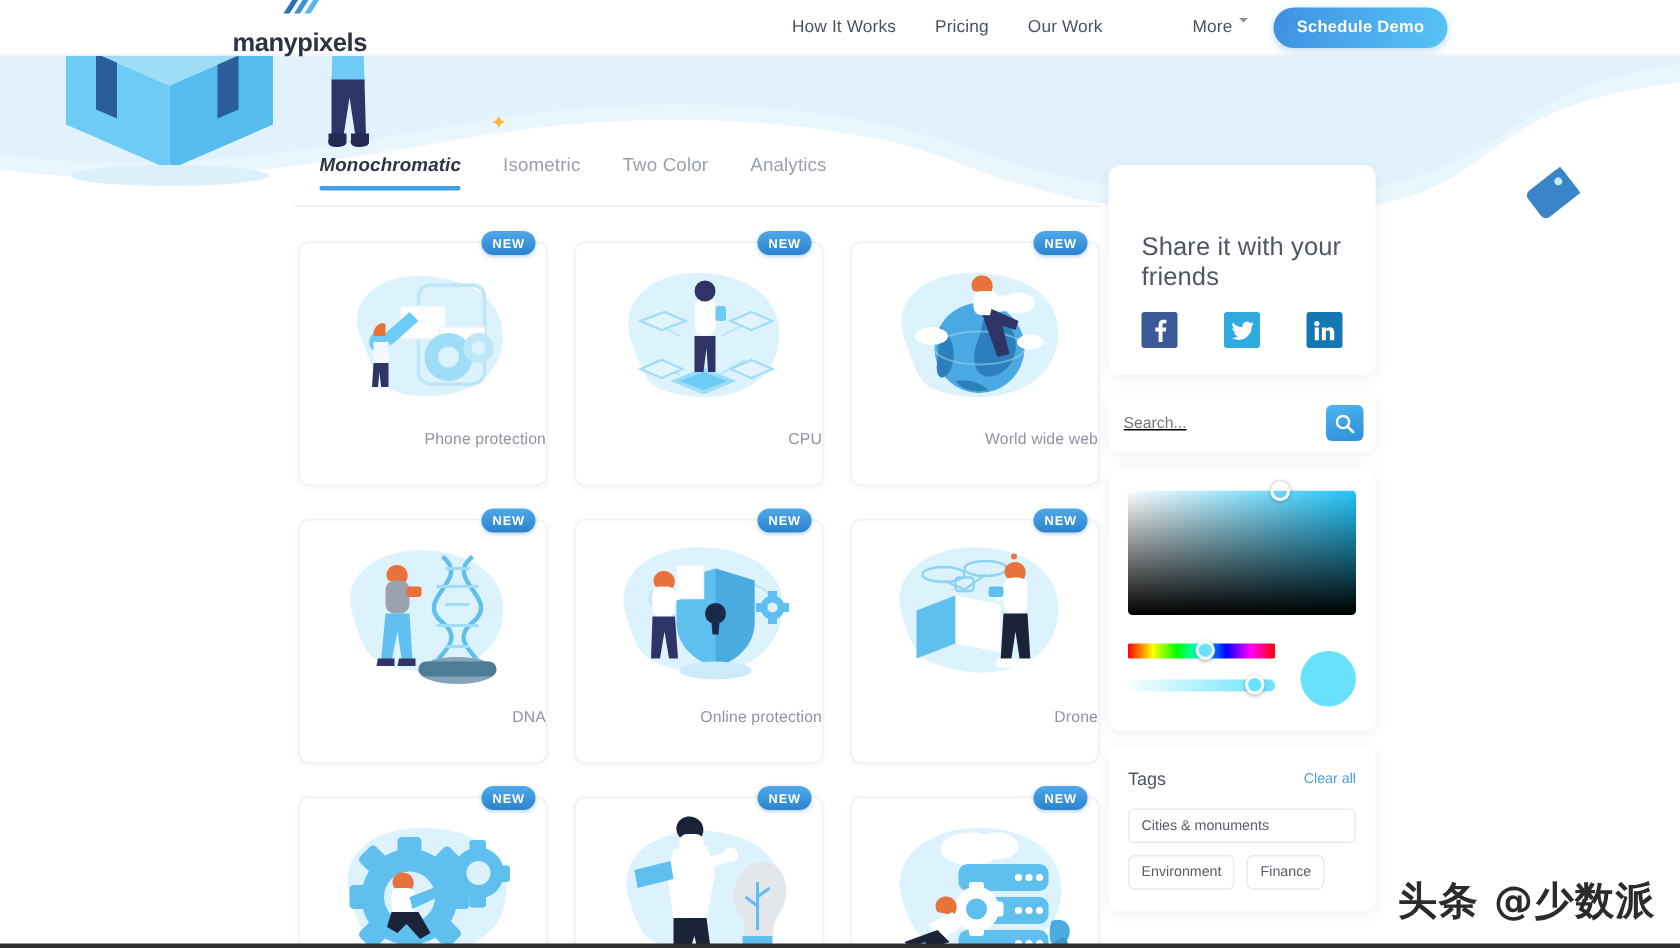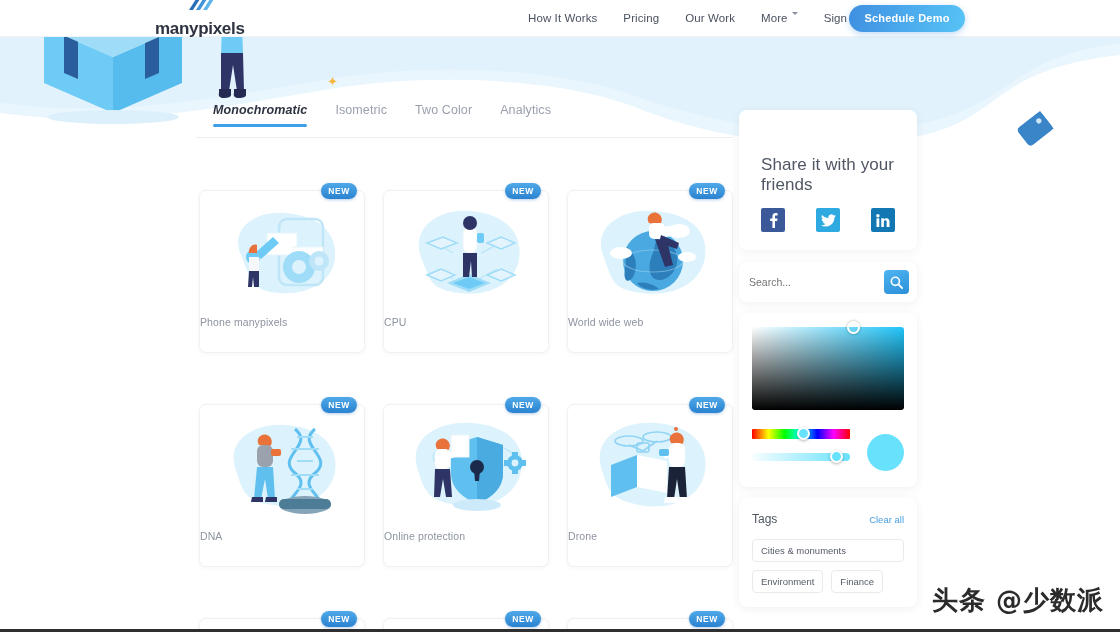--- a/index.html
+++ b/index.html
@@ -24,21 +24,21 @@
   .brand-name {
     font-size: 17px; font-weight: bold; color: #2d3340; letter-spacing: -0.3px;
   }
   .nav-links {
     position:absolute; left:528px; display:flex; align-items:center; gap:26px;
   }
   .nav-link {
     font-size: 11.5px; color: #4a5160; text-decoration: none; white-space: nowrap;
     letter-spacing: 0.1px;
   }
-  .nav-more { display:flex; gap:4px; }
+  .nav-more { display:flex; gap:4px;margin-left:34px; }
   .caret { width:0;height:0;border-left:3px solid transparent;border-right:3px solid transparent;border-top:3.5px solid #8a90a0; display:block; }
   .demo-btn {
     position:absolute; left:849px; width:116px; height:27px; border-radius:14px;
     background: linear-gradient(100deg, #3f8fe0 0%, #4aa8ec 45%, #56c3f5 100%);
     color:#fff; font-size:11px; font-weight:bold; letter-spacing:0.2px;
     display:flex; align-items:center; justify-content:center; border:none; cursor:pointer;
     box-shadow: 0 2px 6px rgba(70,150,225,0.35);
   }
 
   
@@ -69,23 +69,22 @@
 
   
   .grid {
     position:absolute; top:161px; left:199px; width:534px;
     display:flex; flex-wrap:wrap; gap:22px 18px;
   }
   .card {
     position:relative; width:166px; height:163px; background:#fff;
     border:1px solid #f0f1f4; border-radius:7px;
     box-shadow: 0 1px 4px rgba(30,50,90,0.05);
-    display:flex; flex-direction:column; align-items:flex-start; cursor:pointer;
+    display:flex; flex-direction:column; align-items:flex-end; cursor:pointer;
     overflow:visible;
-    margin-top:29px;
   }
   .card-badge {
     position:absolute; top:-8px; right:7px; background:#2f8fdb;
     background: linear-gradient(180deg,#4fa9e8,#2b82cf);
     color:#fff; font-size:8.5px; font-weight:bold; letter-spacing:0.6px;
     padding:3px 7px; border-radius:9px; z-index:5;
     box-shadow:0 1px 3px rgba(40,110,190,0.35);
   }
   .card-art { width:100%; height:125px; display:flex; align-items:center; justify-content:center; }
   .card-art svg { display:block; }
@@ -106,21 +105,21 @@
     color:#fff; cursor:pointer; border-radius:2px;
   }
   .sbtn.fb { background:#3b5998; }
   .sbtn.tw { background:#2eaae1; }
   .sbtn.li { background:#1277b3; }
   .sbtn svg { display:block; }
 
   .search-panel {
     margin-top:12px; height:40px; background:#fff; border-radius:8px;
     box-shadow:0 2px 10px rgba(40,60,100,0.07);
-    display:flex; align-items:center; padding:0 0 0 10px;
+    display:flex; align-items:center; padding:0 0 0 10px;text-decoration:underline;
   }
   .search-input {
     flex:1; border:none; outline:none; font-size:10.5px; color:#9aa0ad;
     font-family:"Liberation Sans", sans-serif; background:transparent;
   }
   .search-go {
     width:34px; height:24px; border-radius:4px; border:none; cursor:pointer;
     background: linear-gradient(160deg,#4fb4ef,#2a8fd8);
     display:flex; align-items:center; justify-content:center; margin-right:8px;
   }
@@ -266,21 +265,21 @@
           <circle cx="92" cy="72" r="7" fill="#dcf2fc"></circle>
           <circle cx="112" cy="66" r="10" fill="#bfe6f8"></circle>
           <circle cx="112" cy="66" r="4.5" fill="#dcf2fc"></circle>
           <path d="M48,58 L66,42 L72,48 L54,64 Z" fill="#6ecbf5"></path>
           <circle cx="46" cy="62" r="7" fill="#6ecbf5"></circle>
           <path d="M42,58 L50,58 L50,50 C46,48 41,53 42,58 Z" fill="#e8723a"></path>
           <rect x="42" y="62" width="10" height="14" fill="#f5f7fa"></rect>
           <path d="M42,76 L52,76 L52,92 L47,92 L46,82 L45,92 L41,92 Z" fill="#2e3566"></path>
         </svg>
       </div>
-      <div class="card-label">Phone manypixels</div>
+      <div class="card-label">Phone protection</div>
     </div>
 
     <div class="card">
       <span class="card-badge">NEW</span>
       <div class="card-art">
         <svg width="150" height="118" viewBox="0 0 150 118">
           <path d="M30,62 C20,34 46,14 78,16 C112,18 132,36 128,64 C124,90 96,102 68,98 C40,94 40,88 30,62 Z" fill="#dcf2fc"></path>
           <g stroke="#bfe6f8" stroke-width="1.4" fill="none">
             <path d="M62,84 L46,74"></path>
               <path d="M88,84 L106,74"></path>

